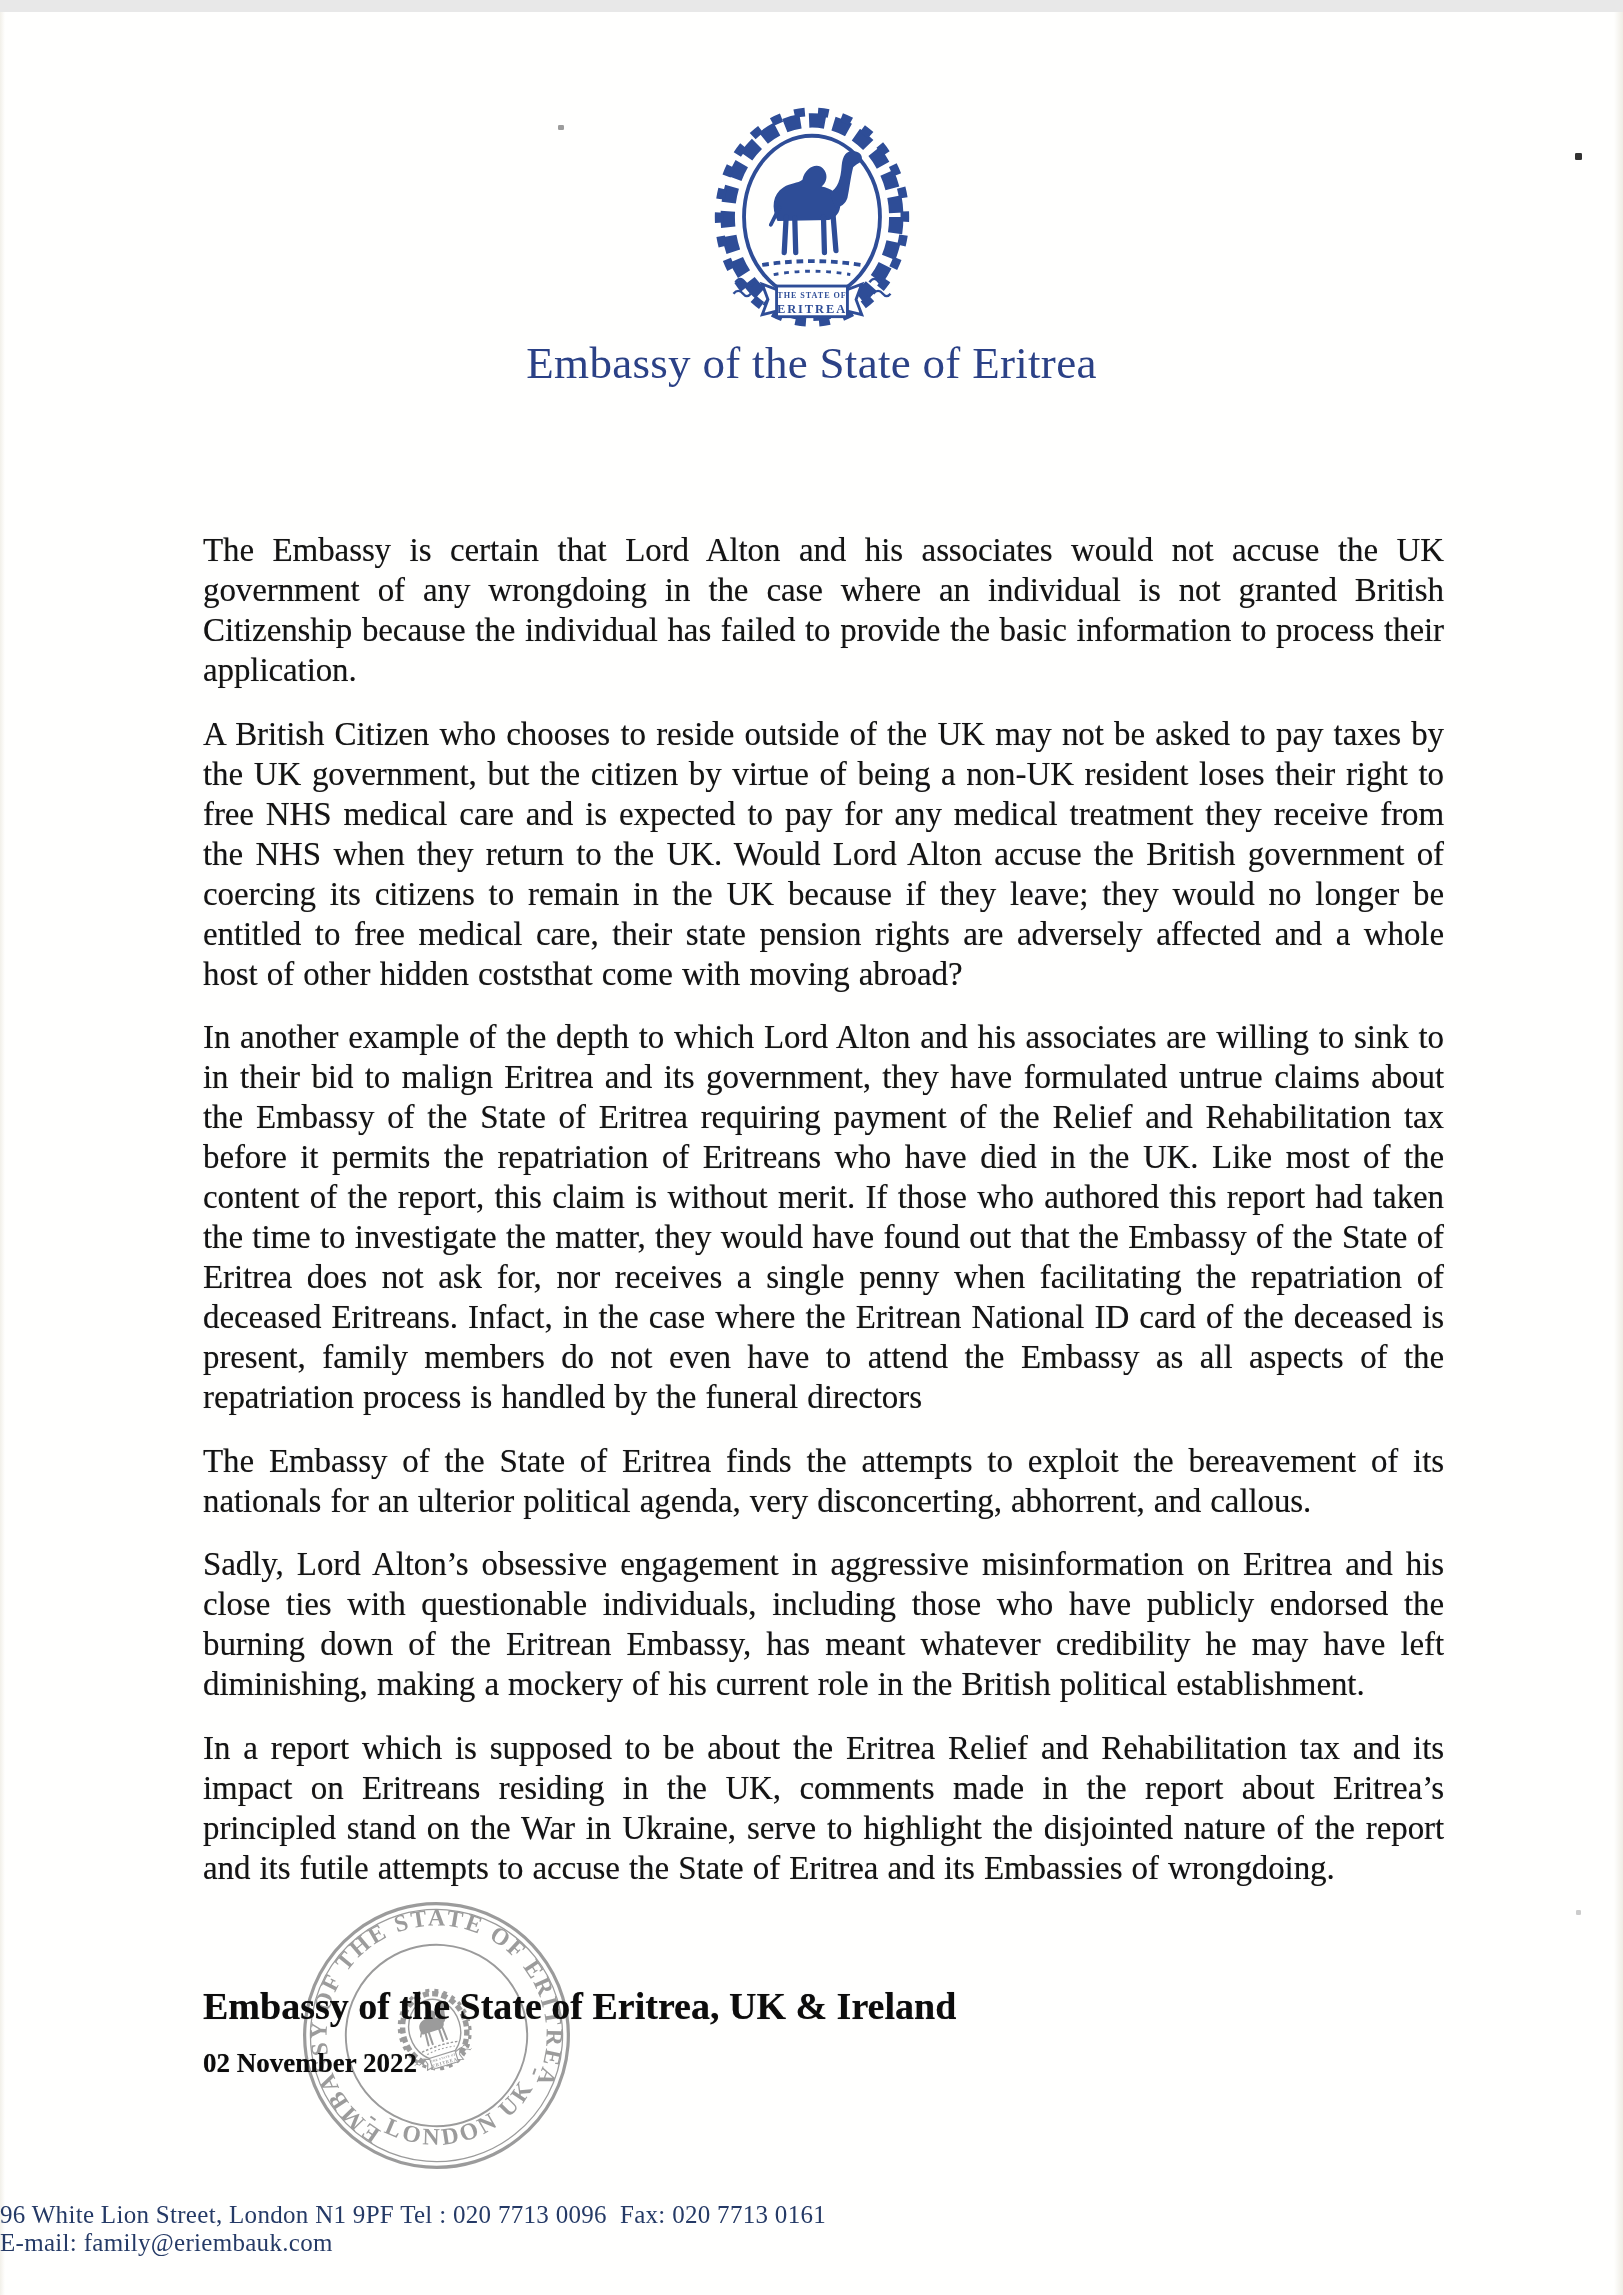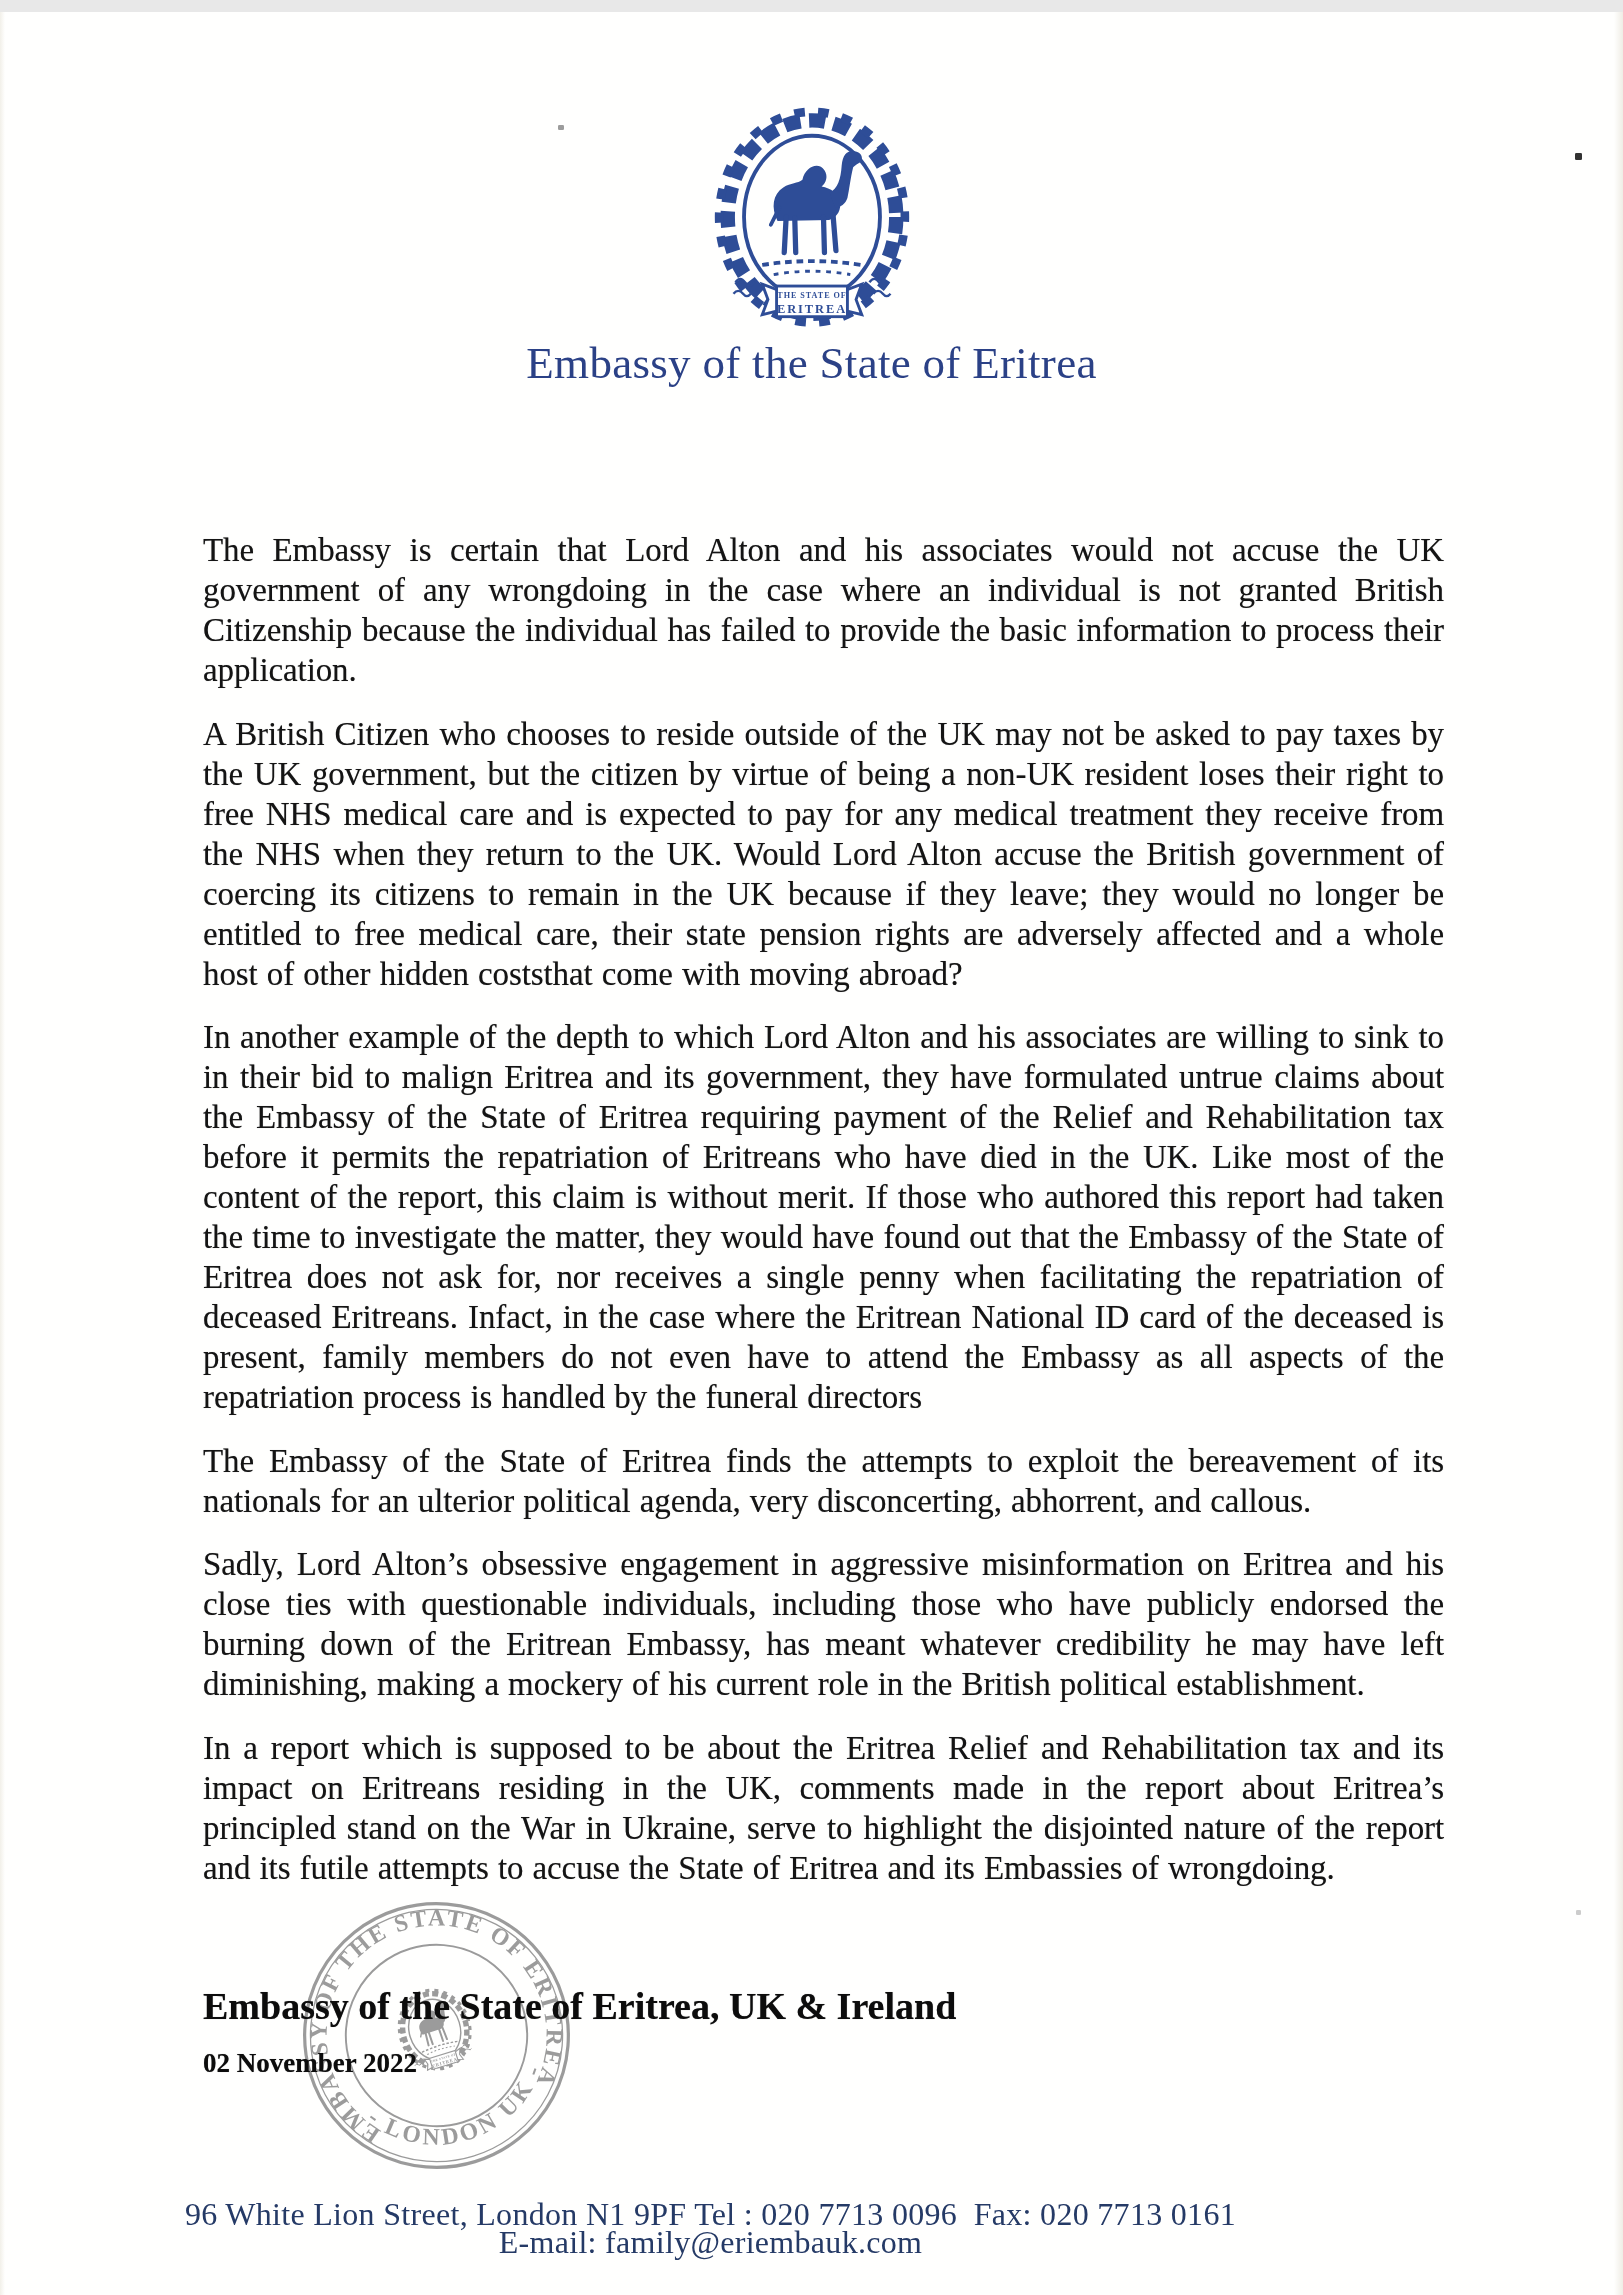--- a/index.html
+++ b/index.html
@@ -50,22 +50,22 @@
 
   .stamp{
     position:absolute;left:295px;top:1882px;width:283px;height:283px;
     color:#8e8e8e;opacity:.88;z-index:4;
     transform:rotate(-17deg);
   }
   .stamp text{font-family:"Liberation Serif", serif;font-weight:700;fill:currentColor;}
 
   .footer{
     position:absolute;left:0;top:2189px;width:1421px;
-    text-align:center;color:#253a66;
-    font-size:32px;line-height:27.5px;letter-spacing:0.3px;
+    color:#253a66;
+    font-size:25px;line-height:27.5px;letter-spacing:0.3px;
   }
   .footer div{white-space:pre-wrap;}
 </style>
 </head>
 <body>
 
 <div class="page">
 
   <svg width="0" height="0" style="position:absolute" aria-hidden="true">
     <defs>

